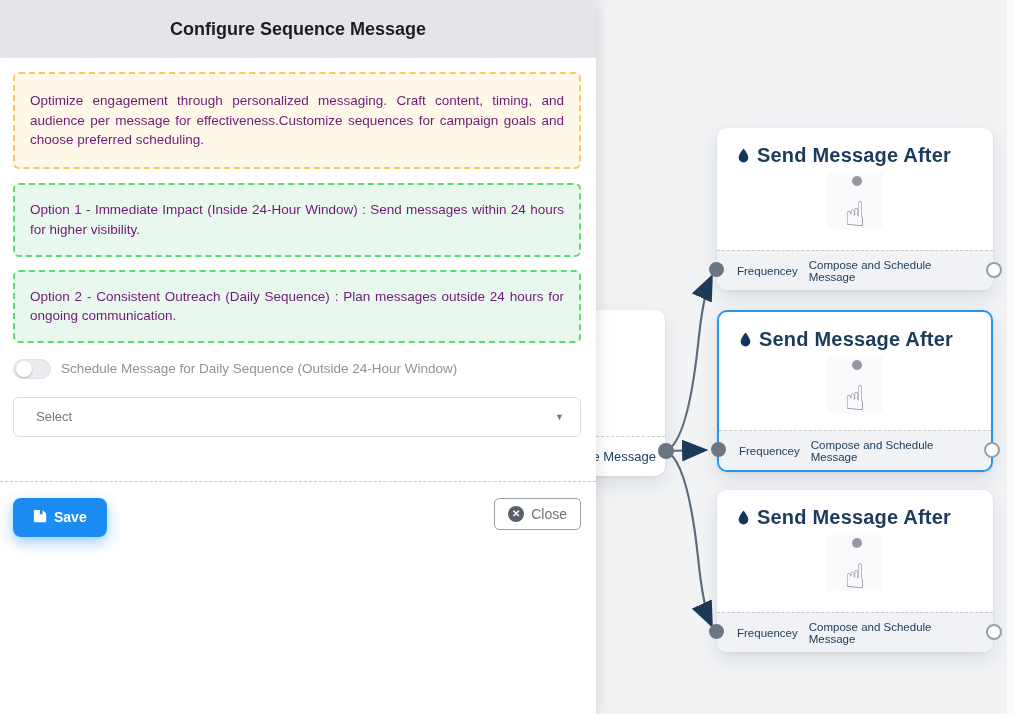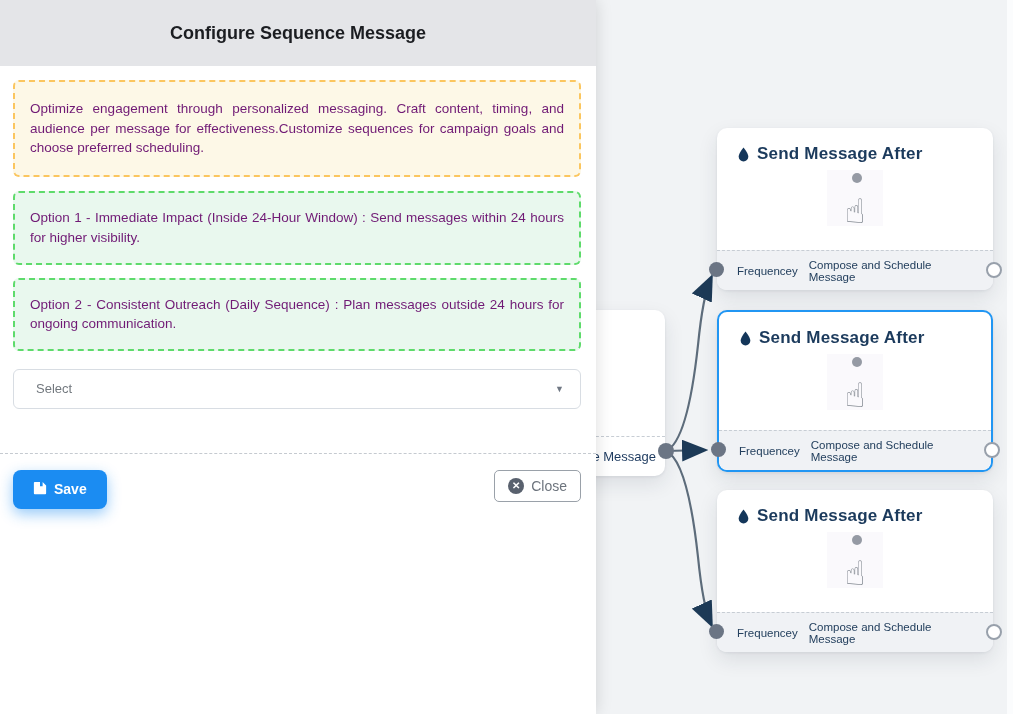--- a/index.html
+++ b/index.html
@@ -10,21 +10,21 @@
   .canvas { position:absolute; inset:0; background:#f1f3f5; }
   .canvas-right-strip { position:absolute; top:0; right:0; width:6px; height:714px;
     background:#fbfcfd; }
   svg.edges { position:absolute; inset:0; pointer-events:none; z-index:1; }
 
   .node { position:absolute; left:717px; width:276px; height:162px; background:#fff;
     border-radius:10px; z-index:2;
     box-shadow:0 1px 3px rgba(30,40,60,.08), 0 8px 20px rgba(30,40,60,.10); }
   .node.selected { border:2px solid #2196f3; }
   .node-title { display:flex; align-items:center; gap:7px; padding:16px 20px 0 20px;
-    font-weight:bold; font-size:17px; letter-spacing:.2px; color:#1b3a5c; }
+    font-weight:bold; font-size:20px; letter-spacing:.2px; color:#1b3a5c; }
   .droplet svg { display:block; }
   .node-body { display:flex; justify-content:center; margin-top:6px; }
   .tap-box { width:56px; height:56px; background:#faf9fc; position:relative;
     display:flex; align-items:flex-end; justify-content:center; }
   .tap-glyph { font-family:"DejaVu Sans", sans-serif; font-size:34px; line-height:1;
     color:#878d95; transform:translateY(2px); }
   .tap-dot { position:absolute; top:3px; left:45%; width:10px; height:10px;
     border-radius:50%; background:rgba(130,138,148,.85); }
   .node-footer { position:absolute; left:0; right:0; bottom:0; height:40px;
     background:#f0f2f5; border-top:1px dashed #c7cdd4; border-radius:0 0 9px 9px;
@@ -42,21 +42,21 @@
   .source-footer { position:absolute; left:0; right:0; bottom:0; height:40px;
     border-top:1px dashed #c7cdd4; border-radius:0 0 10px 10px;
     display:flex; align-items:center; justify-content:flex-end; padding-right:9px;
     font-size:13px; color:#1d3a5f; }
   .source-port { position:absolute; left:658px; top:443px; width:16px; height:16px;
     border-radius:50%; background:#6b7584; z-index:3; }
 
   
   .panel { position:absolute; left:0; top:0; width:596px; height:714px; background:#fff;
     z-index:10; box-shadow:0 0 16px rgba(0,0,0,.14); }
-  .panel-header { height:66px; background:#e4e5e8; display:flex; align-items:center;
+  .panel-header { height:58px; background:#e4e5e8; display:flex; align-items:center;
     justify-content:center; }
   .panel-header h1 { font-size:18px; font-weight:bold; color:#1b1d21; }
   .panel-body { padding:14px 15px 0 13px; }
 
   .notice { border-radius:6px; text-align:justify; font-size:13.5px; line-height:1.46;
     color:#701a75; }
   .notice.warning { border:2px dashed #fbc65f; background:#fdf8e7; padding:17px 15px;
     margin-bottom:14px; }
   .notice.success { border:2px dashed #5edb6b; background:#e9f8ee; padding:15px;
     margin-bottom:13px; }
@@ -195,20 +195,26 @@
   </div>
 
   <div class="panel-body">
     <div class="notice warning">Optimize engagement through personalized messaging. Craft content, timing, and audience per message for effectiveness.Customize sequences for campaign goals and choose preferred scheduling.</div>
 
     <div class="notice success">Option 1 - Immediate Impact (Inside 24-Hour Window) : Send messages within 24 hours for higher visibility.</div>
 
     <div class="notice success last">Option 2 - Consistent Outreach (Daily Sequence) : Plan messages outside 24 hours for ongoing communication.</div>
 
 
+    <div class="toggle-row">
+      <span class="switch off">
+        <span class="knob"></span>
+      </span>
+      <span class="toggle-label muted">Schedule Message for Daily Sequence (Outside 24-Hour Window)</span>
+    </div>
 
 
     <div class="select">
       <span class="select-value">Select</span>
       <span class="select-caret">▼</span>
     </div>
 
     <div class="divider"></div>
 
     <div class="actions">

